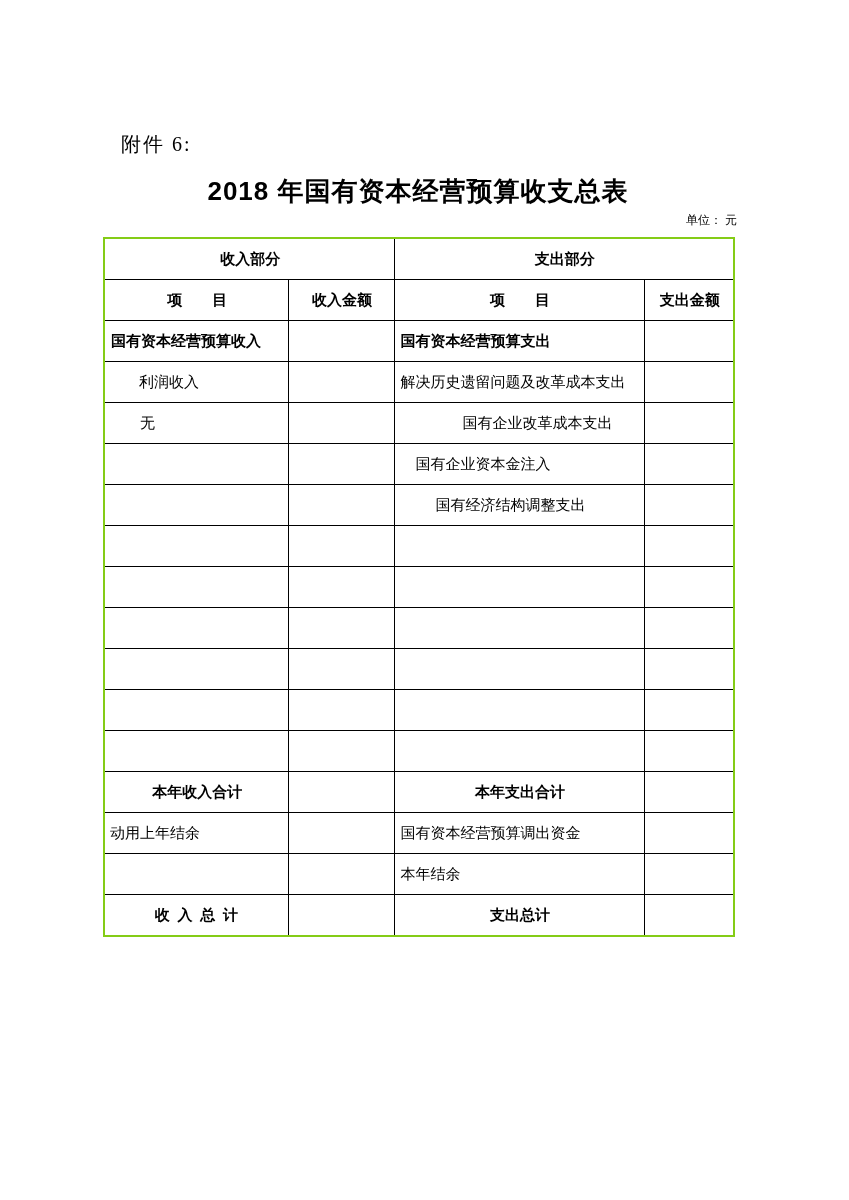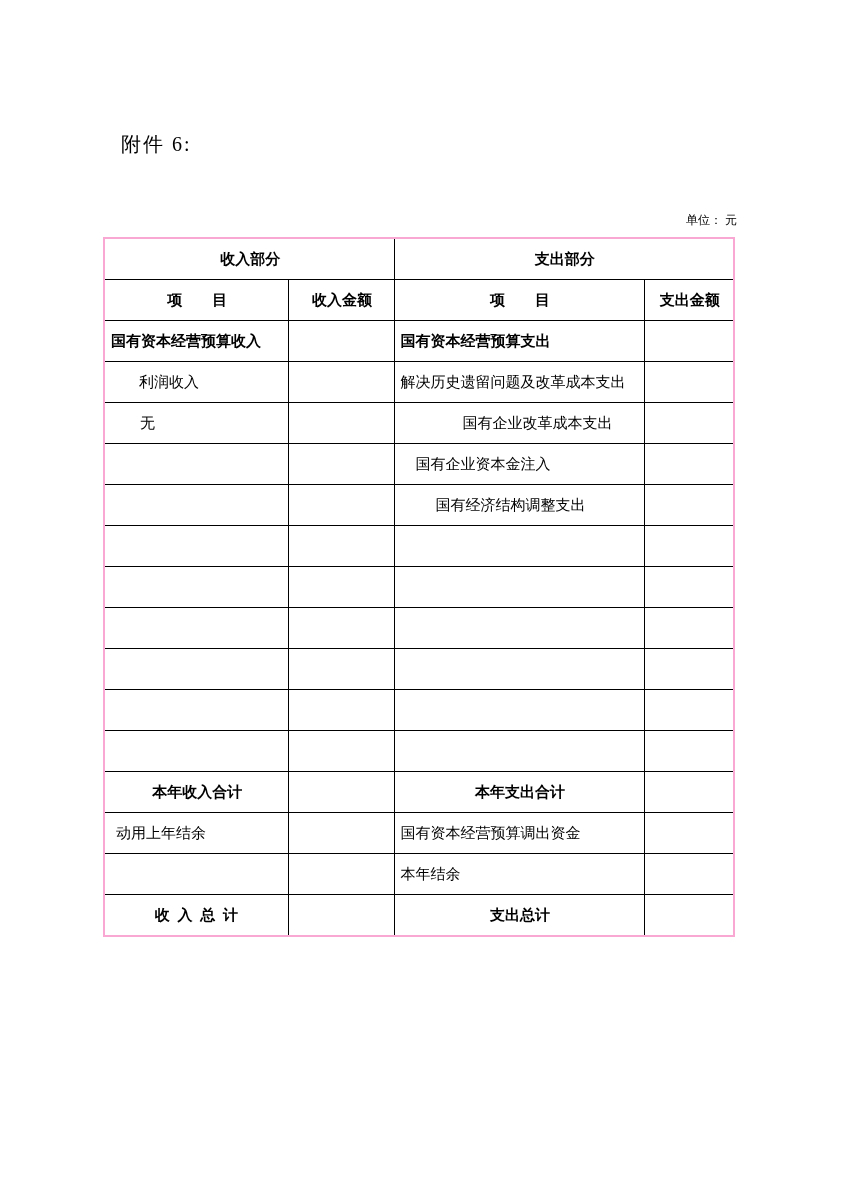--- a/index.html
+++ b/index.html
@@ -22,21 +22,21 @@
     font-family:"Liberation Sans","DejaVu Sans",sans-serif;
   }
   .unit{
     position:absolute;left:103px;top:212px;width:634px;
     text-align:right;font-size:12px;
   }
   table.budget{
     position:absolute;left:103px;top:237px;
     width:630px;
     border-collapse:collapse;table-layout:fixed;
-    border:2px solid #f9a8d4;
+    border:2px solid #84cc16;
   }
   table.budget td{
     border:1px solid #000;
     height:40px;
     font-size:15px;
     padding:0 4px 0 6px;
     vertical-align:middle;
     overflow:hidden;
     white-space:nowrap;
   }
@@ -59,20 +59,21 @@
     text-align:center;font-size:19px;
   }
 </style>
 </head>
 <body>
 
 <div class="page">
 
   <div class="attachment">附件 6:</div>
 
+  <h1 class="doc-title">2018 年国有资本经营预算收支总表</h1>
 
   <div class="unit">单位： 元</div>
 
   <table class="budget">
     <colgroup>
       <col style="width:184px">
         <col style="width:106px">
         <col style="width:250px">
         <col style="width:90px">
     </colgroup>
@@ -156,21 +157,21 @@
         <td></td>
       </tr>
 
       <tr>
         <td class="b c">本年收入合计</td>
         <td></td>
         <td class="b c">本年支出合计</td>
         <td></td>
       </tr>
       <tr>
-        <td style="padding-left:11px">动用上年结余</td>
+        <td style="padding-left:5px">动用上年结余</td>
         <td></td>
         <td>国有资本经营预算调出资金</td>
         <td></td>
       </tr>
       <tr>
         <td></td>
         <td></td>
         <td>本年结余</td>
         <td></td>
       </tr>

